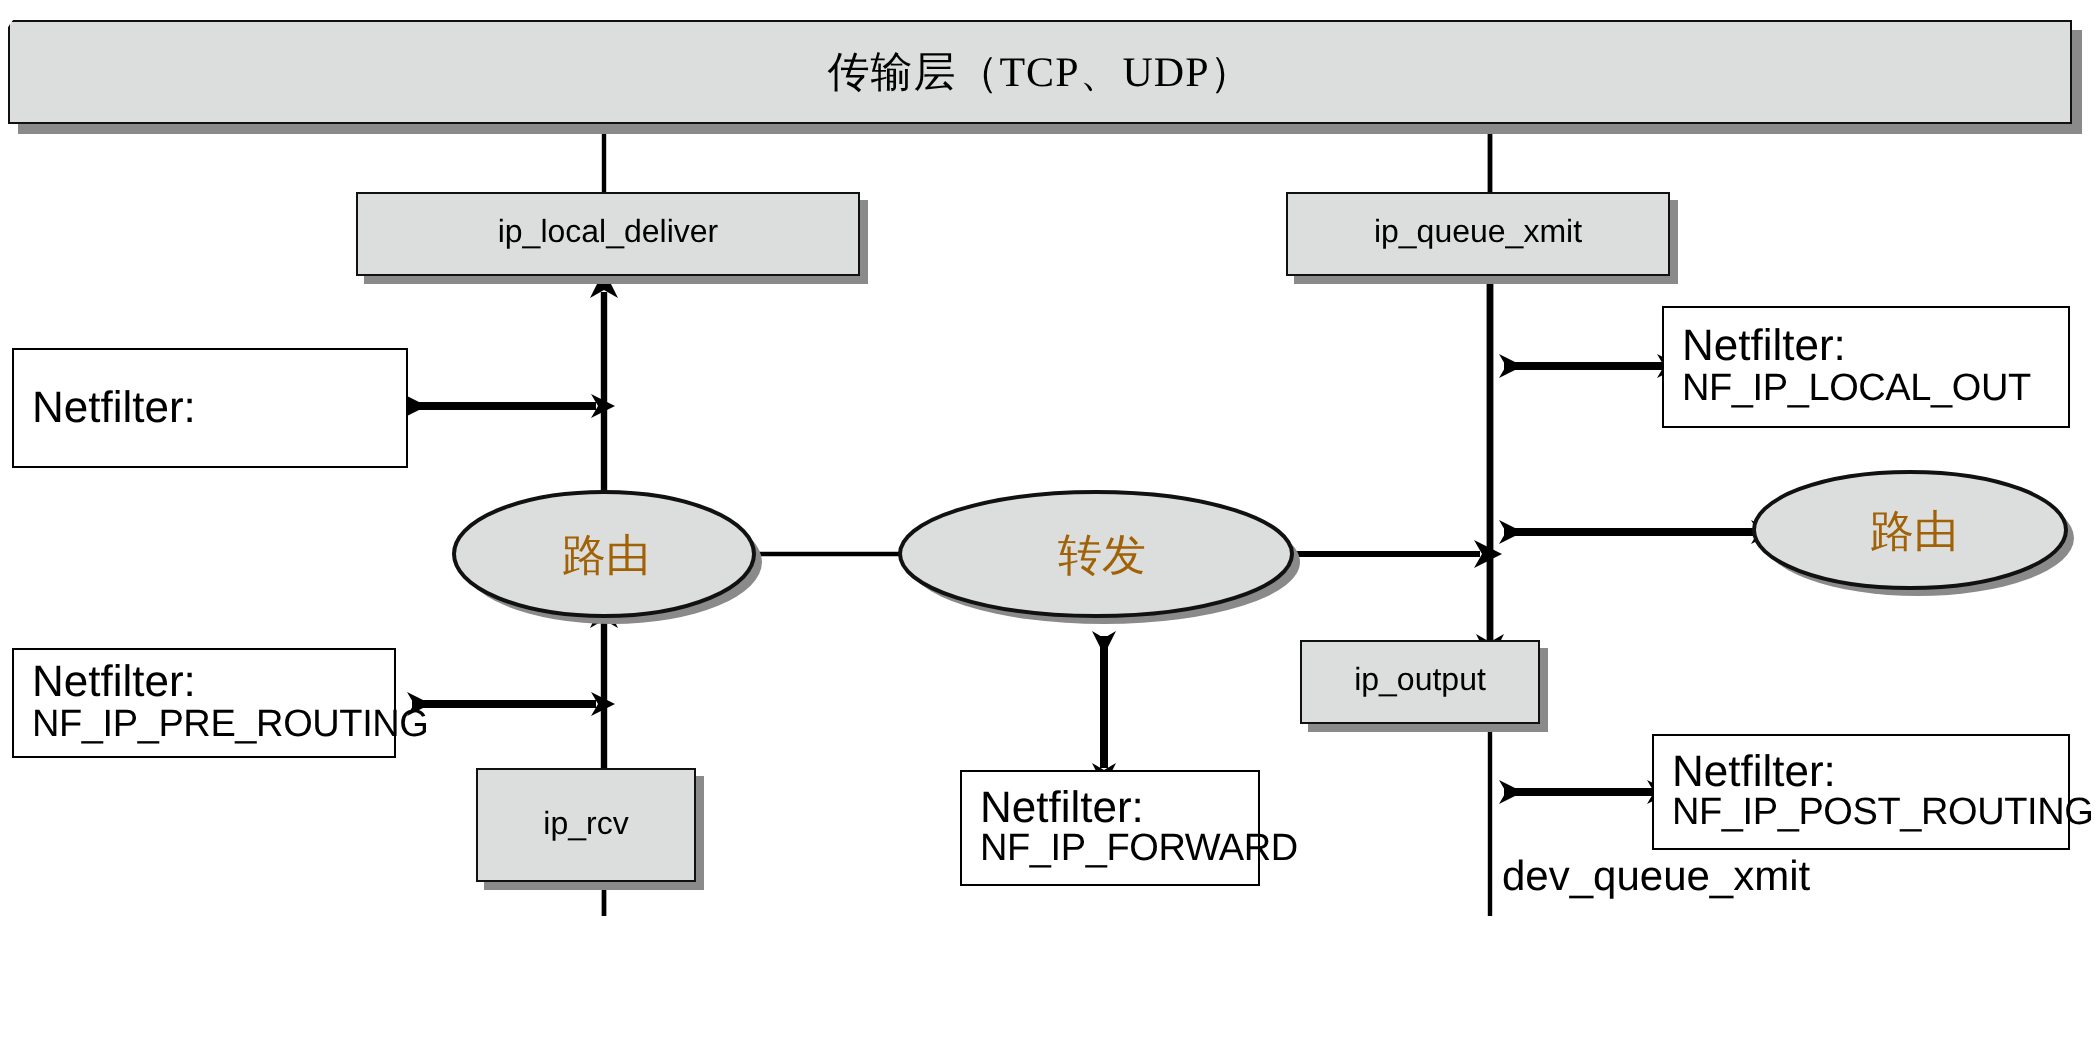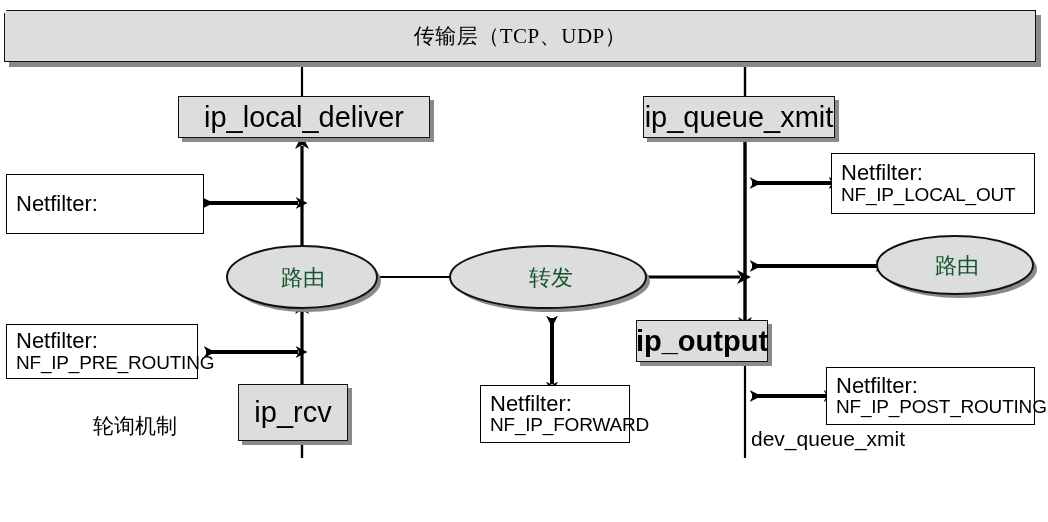--- a/index.html
+++ b/index.html
@@ -42,21 +42,21 @@
     font-size: 21px;
     color: #000000;
     letter-spacing: 0.5px;
   }
   
   .fn-box {
     background: #dcdedd;
     border: 1.5px solid #111111;
     box-shadow: 4px 4px 0 0 #8a8a8a;
     font-family: "Liberation Sans", sans-serif;
-    font-size: 29px;
+    font-size: 16px;
     color: #000000;
   }
   
   .nf-box {
     background: #ffffff;
     border: 1.6px solid #000000;
     flex-direction: column;
     align-items: flex-start;
     justify-content: center;
     padding: 2px 6px 2px 9px;
@@ -88,21 +88,21 @@
     position: absolute;
     left: 0;
     top: 0;
     width: 100%;
     height: 100%;
     display: flex;
     align-items: center;
     justify-content: center;
     font-family: "Liberation Serif", serif;
     font-size: 22px;
-    color: #14532d;
+    color: #a16207;
   }
   
   .free-label {
     position: absolute;
     color: #000000;
     white-space: nowrap;
   }
   .label-cn {
     font-family: "Liberation Serif", serif;
     font-size: 21px;
@@ -203,36 +203,35 @@
       <ellipse cx="79" cy="31" rx="78" ry="29" fill="#dcdedd" stroke="#111111" stroke-width="2"></ellipse>
     </svg>
     <div class="ellipse-label" style="padding-right:6px; padding-bottom:7px;">路由</div>
   </div>
 
   <div class="node nf-box" style="left:6px; top:324px; width:192px; height:55px;">
     <span class="nf-title">Netfilter:</span>
     <span class="nf-sub">NF_IP_PRE_ROUTING</span>
   </div>
 
-  <div class="node fn-box" style="left:636px; top:320px; width:132px; height:42px;font-weight:bold;">
+  <div class="node fn-box" style="left:650px; top:320px; width:120px; height:42px;">
     <span>ip_output</span>
   </div>
 
   <div class="node nf-box" style="left:826px; top:367px; width:209px; height:58px;">
     <span class="nf-title">Netfilter:</span>
     <span class="nf-sub">NF_IP_POST_ROUTING</span>
   </div>
 
   <div class="node nf-box" style="left:480px; top:385px; width:150px; height:58px;">
     <span class="nf-title">Netfilter:</span>
     <span class="nf-sub">NF_IP_FORWARD</span>
   </div>
 
   <div class="node fn-box" style="left:238px; top:384px; width:110px; height:57px;">
     <span>ip_rcv</span>
   </div>
 
-  <div class="free-label label-cn" style="left:93px; top:412px;">轮询机制</div>
 
   <div class="free-label label-mono" style="left:751px; top:427px;">dev_queue_xmit</div>
 
 
 </div>
 
 </body></html>

